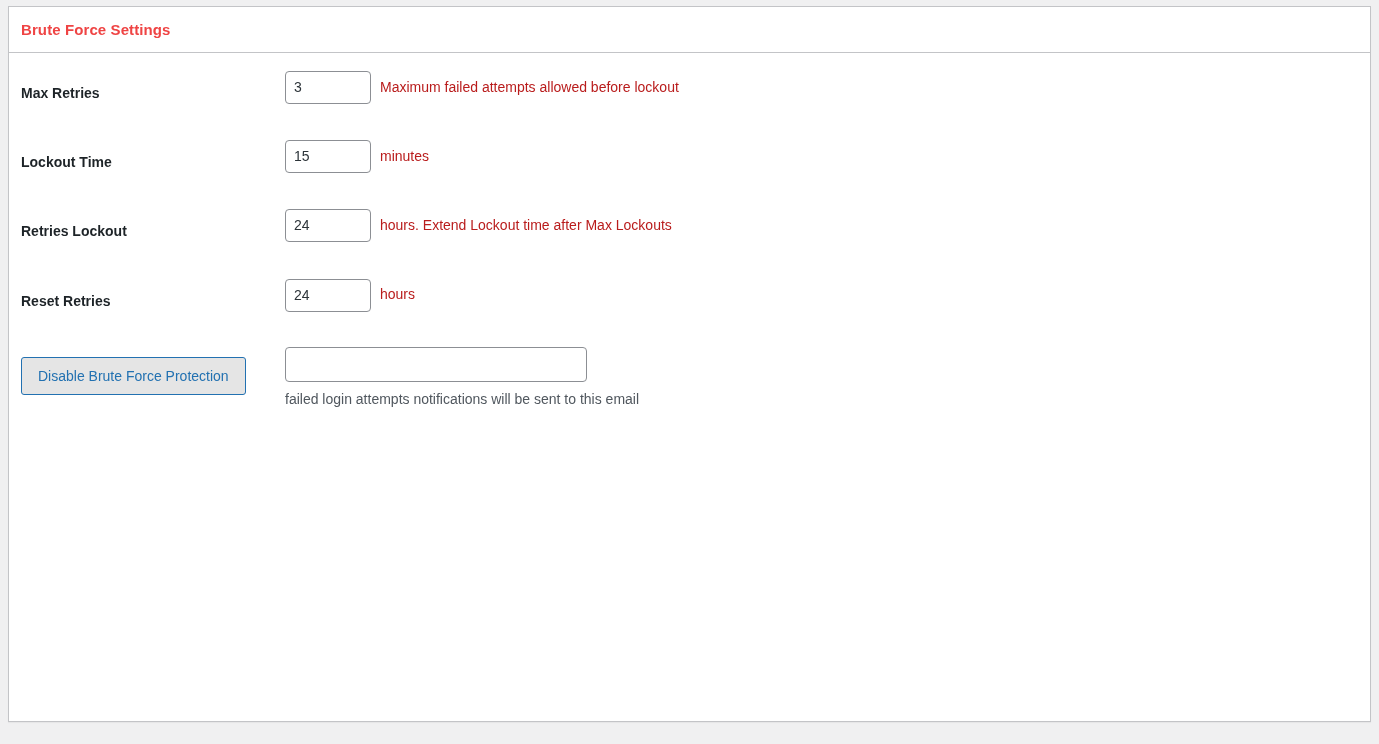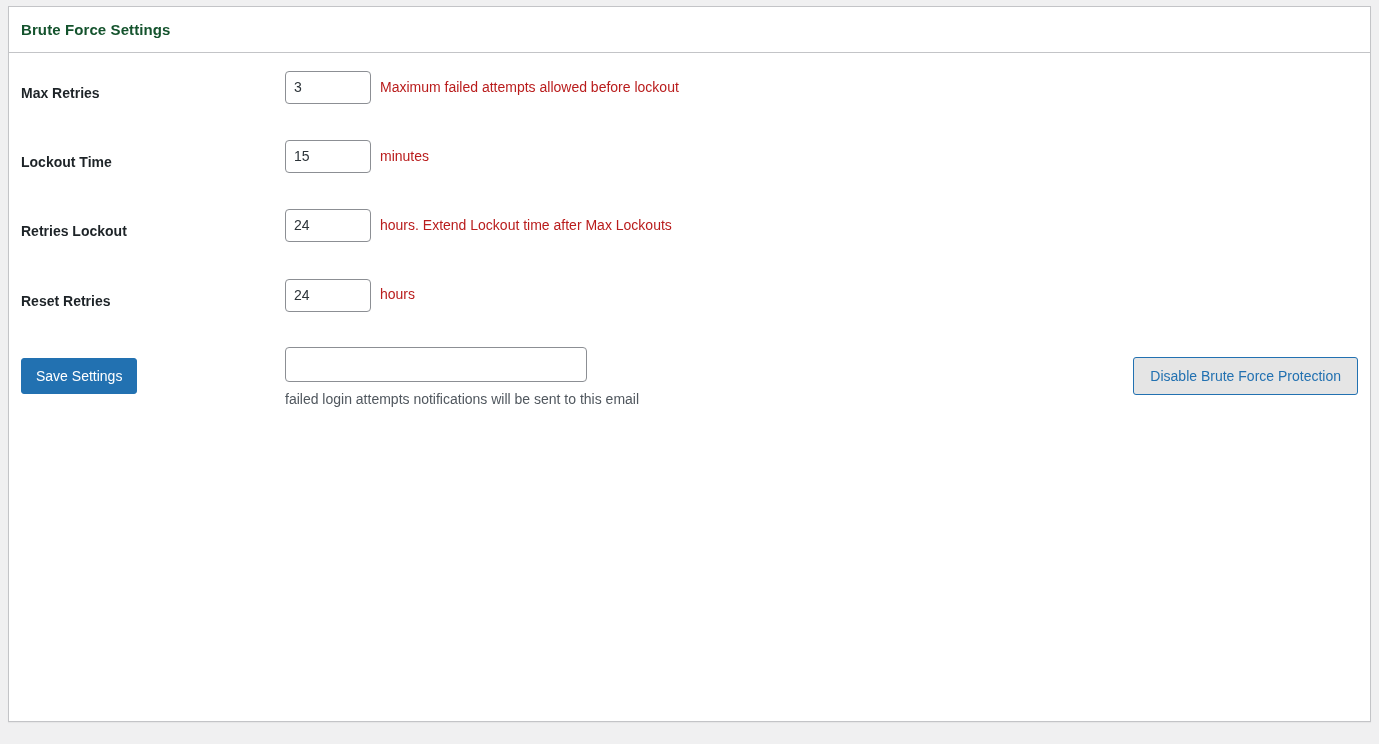--- a/index.html
+++ b/index.html
@@ -33,21 +33,21 @@
     height: 46px;
     border-bottom: 1px solid #c3c4c7;
     display: flex;
     align-items: center;
     padding-left: 12px;
     box-sizing: border-box;
   }
   .card-header-title {
     font-size: 15px;
     font-weight: bold;
-    color: #14532d;
+    color: #ef4444;
     letter-spacing: .1px;
   }
 
   .card-body {
     padding: 0;
     position: relative;
   }
 
   .form-table {
     width: 100%;
@@ -243,18 +243,17 @@
               <input type="text" class="email-input" value="" style="">
             </div>
             <span class="desc-block-email">failed login attempts notifications will be sent to this email</span>
           </td>
         </tr>
 
       </tbody>
     </table>
 
     <div class="actions">
-      <button type="button" class="btn btn-primary">Save Settings</button>
       <button type="button" class="btn btn-secondary">Disable Brute Force Protection</button>
     </div>
   </div>
 
 </div>
 
 </body></html>

